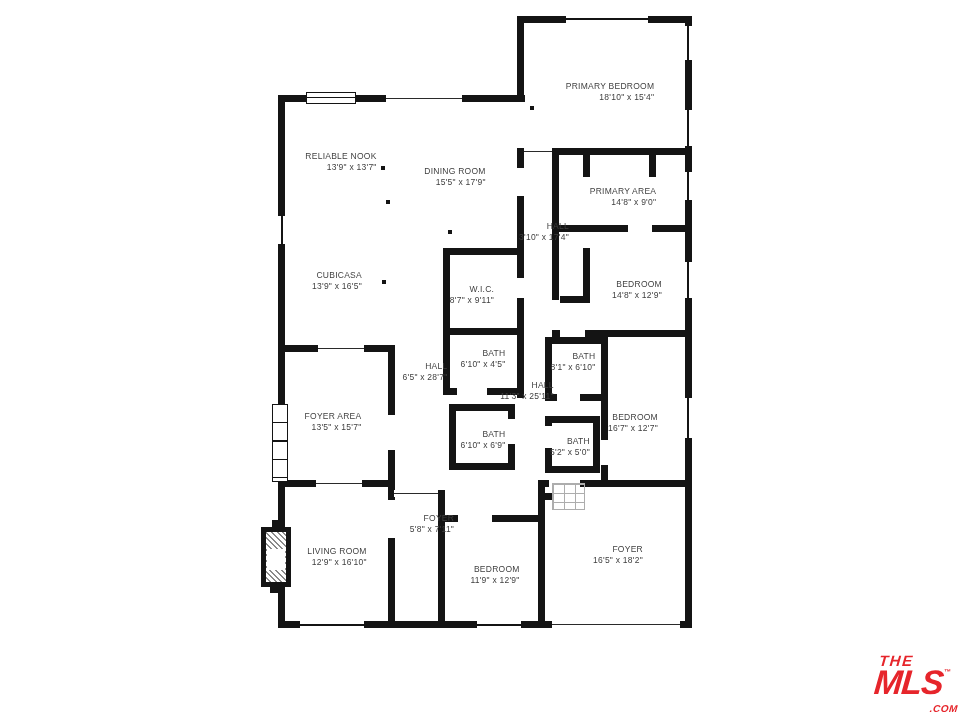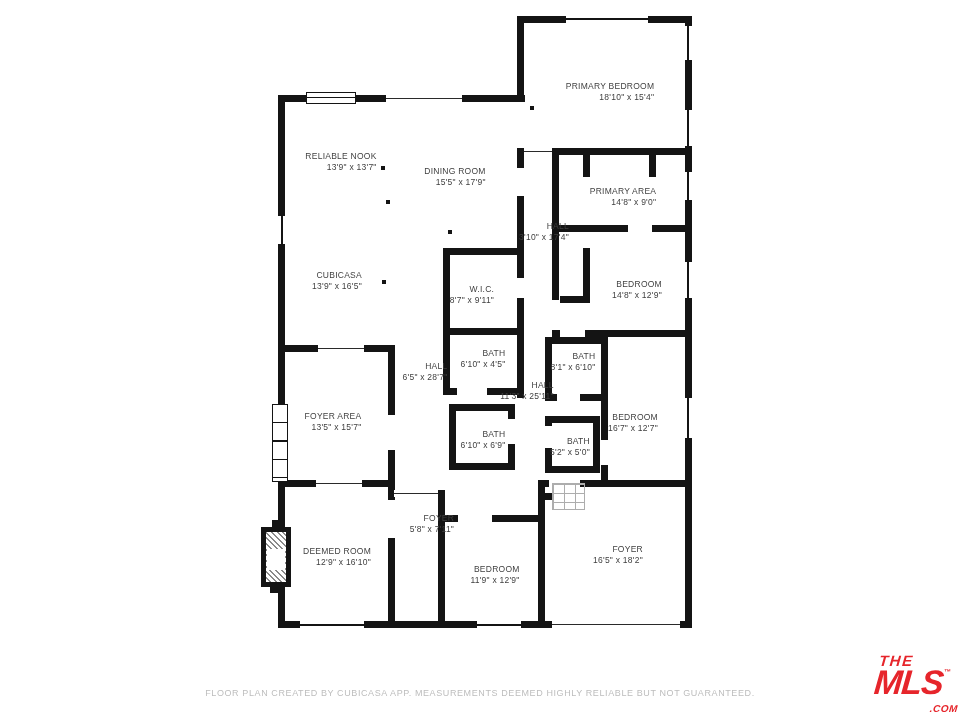--- a/index.html
+++ b/index.html
@@ -204,34 +204,33 @@
   </div>
   <div class="room-label" style="left:570px;top:447px">
     <span class="nm">BATH</span>
     <span class="dm">5'2" x 5'0"</span>
   </div>
   <div class="room-label" style="left:432px;top:524px">
     <span class="nm">FOYER</span>
     <span class="dm">5'8" x 7'11"</span>
   </div>
   <div class="room-label" style="left:337px;top:557px">
-    <span class="nm">DEEMED ROOM</span>
+    <span class="nm">LIVING ROOM</span>
     <span class="dm">12'9" x 16'10"</span>
   </div>
   <div class="room-label" style="left:495px;top:575px">
     <span class="nm">BEDROOM</span>
     <span class="dm">11'9" x 12'9"</span>
   </div>
   <div class="room-label" style="left:618px;top:555px">
     <span class="nm">FOYER</span>
     <span class="dm">16'5" x 18'2"</span>
   </div>
 
   
-  <div class="footer">FLOOR PLAN CREATED BY CUBICASA APP. MEASUREMENTS DEEMED HIGHLY RELIABLE BUT NOT GUARANTEED.</div>
 
   <div class="logo">
     <span class="the">THE</span>
     <span class="mls">MLS</span><sup class="tm">™</sup>
     <span class="com">.COM</span>
   </div>
 
 </div>
 
 </body></html>

